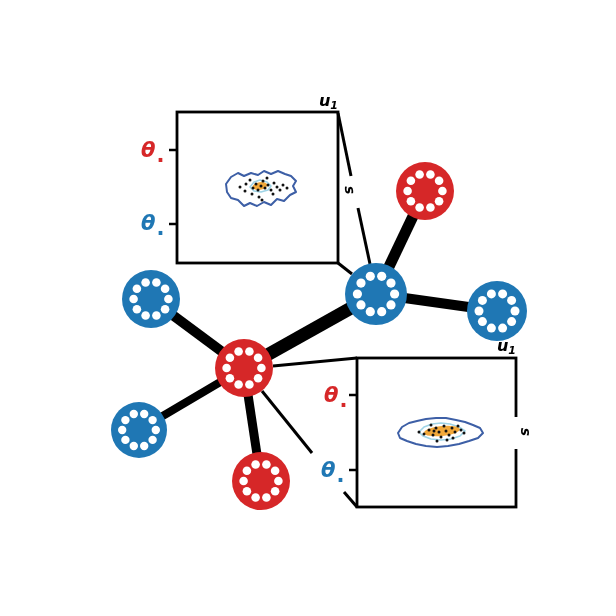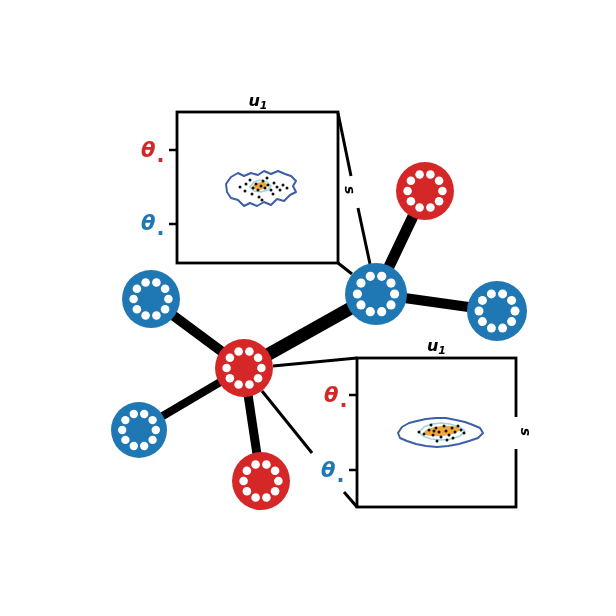--- a/index.html
+++ b/index.html
@@ -6,21 +6,21 @@
   #figure{position:relative;width:616px;height:616px;background:#ffffff;overflow:hidden;
           font-family:"DejaVu Sans",sans-serif;}
   #net-svg{position:absolute;left:0;top:0;}
   .box{fill:#ffffff;stroke:#000000;stroke-width:2.8;}
   .patch{fill:#ffffff;stroke:none;}
   .tick{stroke:#000000;stroke-width:2.5;}
   .contour-outer{fill:none;stroke:var(--contour_outer);stroke-width:2;stroke-linejoin:round;}
   .contour-inner{fill:none;stroke:var(--contour_inner);stroke-width:1.6;stroke-linejoin:round;}
   .cluster{fill:var(--cluster_orange);stroke:none;}
   .lbl{position:absolute;white-space:nowrap;line-height:1;}
-  .title{width:160px;text-align:center;font-size:16px;font-style:italic;font-weight:700;color:#000;}
+  .title{width:160px;text-align:right;font-size:16px;font-style:italic;font-weight:700;color:#000;}
   .tsub{font-size:11px;font-weight:700;vertical-align:-3px;}
   .theta{font-size:21px;font-style:italic;font-weight:600;}
   .thdot{font-weight:800;position:relative;top:5px;margin-left:1px;font-style:normal;}
   .theta-red{color:var(--node_red);}
   .theta-blue{color:var(--node_blue);}
   .slabel{font-size:14px;font-style:italic;font-weight:600;color:#000;transform-origin:center;}
 </style>
 </head>
 <body>
 

